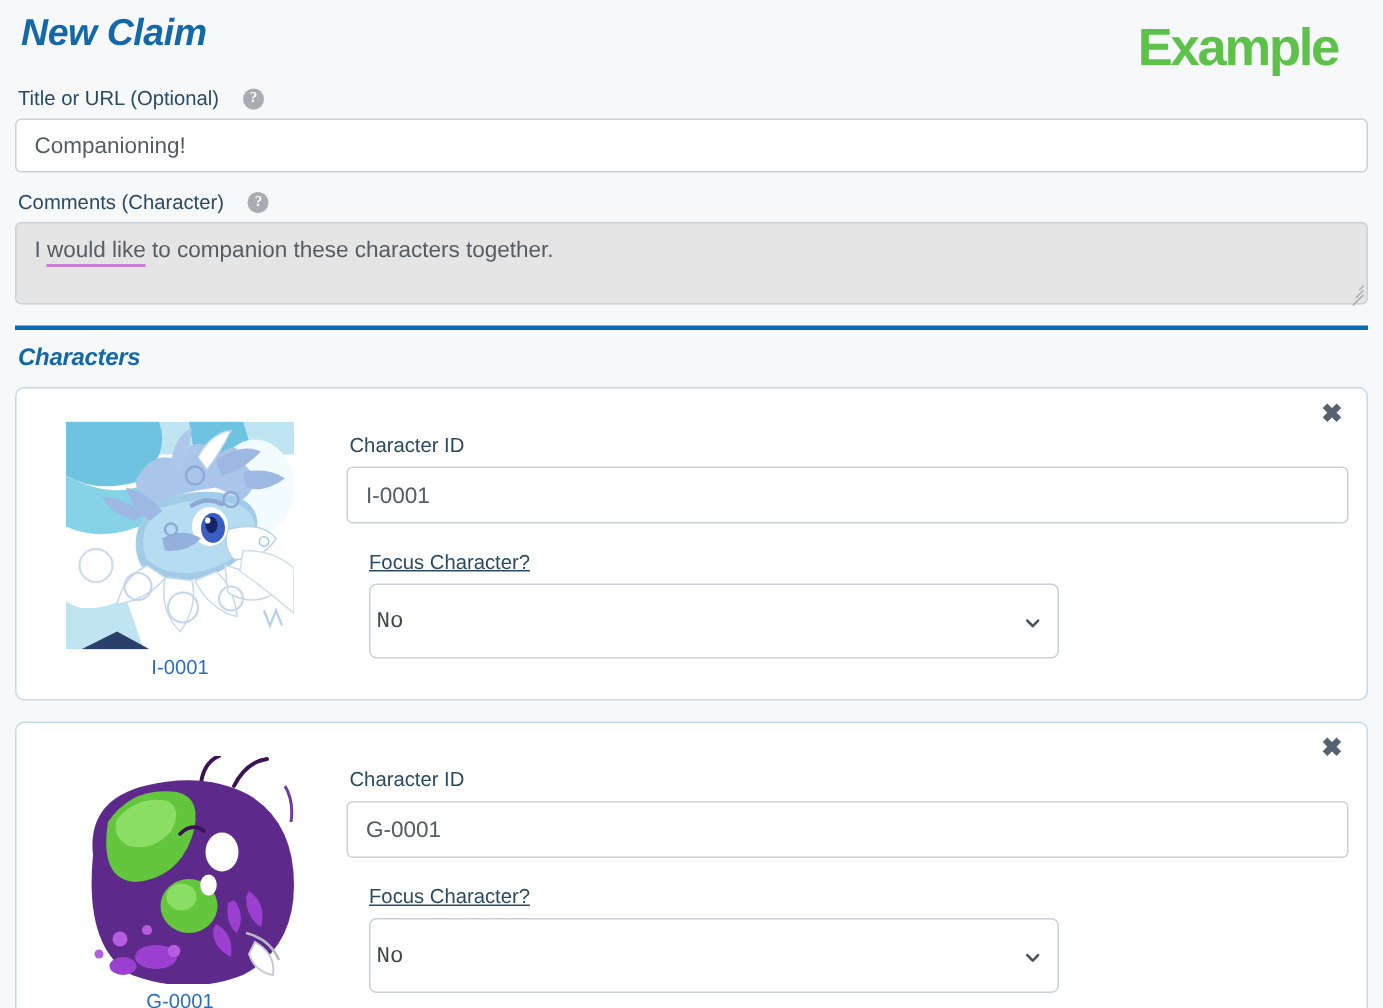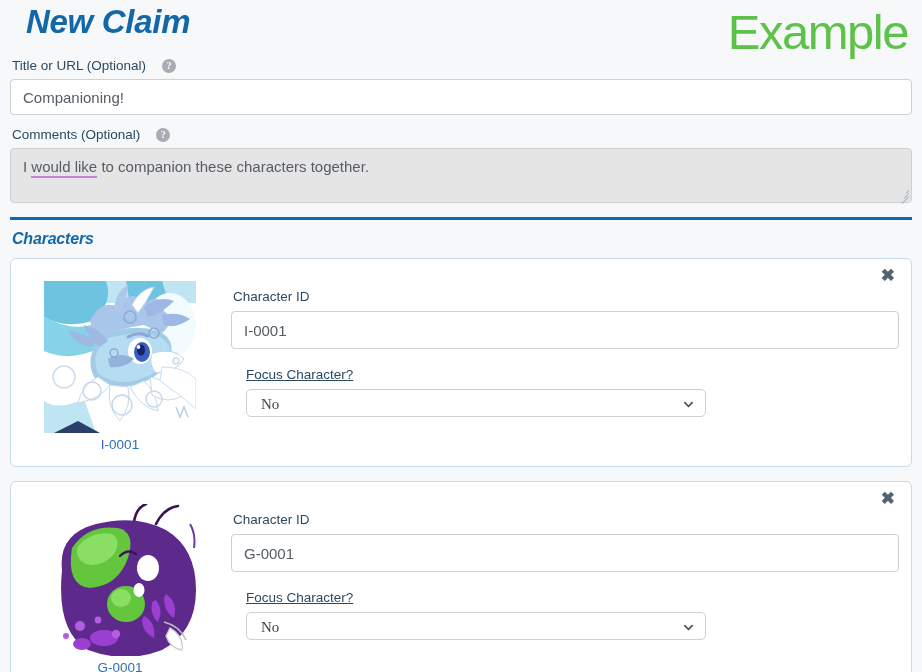--- a/index.html
+++ b/index.html
@@ -21,35 +21,35 @@
     padding: 0 10px;
   }
 
   
   .header-row {
     position: relative;
     height: 58px;
   }
   .page-title {
     position: absolute;
-    left: 16px;
+    left: 4px;
     top: 2px;
-    font-size: 33px;
+    font-size: 25px;
     font-weight: bold;
     font-style: italic;
     color: #1468a8;
     letter-spacing: -0.3px;
     line-height: 40px;
   }
   .brand-logo {
     position: absolute;
-    right: 4px;
+    right: 20px;
     top: 8px;
-    font-size: 49px;
-    font-weight: normal;
+    font-size: 35px;
+    font-weight: bold;
     color: #5ec24a;
     letter-spacing: -1.5px;
     line-height: 48px;
   }
 
   
   .field-label {
     display: flex;
     align-items: center;
     gap: 16px;
@@ -202,28 +202,28 @@
   .form-col .field-label { margin-bottom: 7px; text-align: right; }
   .indent { margin-left: 15px; text-decoration: underline; }
 
   .select-wrap {
     position: relative;
     width: 460px;
     margin-left: 15px;
   }
   .select-box {
     width: 100%;
-    height: 28px;
-    padding: 6px 30px 6px 14px;
+    height: 50px;
+    padding: 6px 30px 6px 4px;
     font-size: 15px;
     color: #3f464d;
     background: #ffffff;
     border: 1px solid #ccd1d6;
     border-radius: 5px;
-    font-family: Liberation Serif, serif;
+    font-family: Liberation Mono, monospace;
     appearance: none;
     -webkit-appearance: none;
     outline: none;
   }
   .chevron {
     position: absolute;
     right: 13px;
     top: 50%;
     margin-top: -3px;
     width: 9px;
@@ -250,21 +250,21 @@
   <div class="field-block">
     <div class="field-label">
       <span>Title or URL (Optional)</span>
       <span class="help-icon">?</span>
     </div>
     <input class="text-input" type="text" value="Companioning!" style="">
   </div>
 
   <div class="field-block">
     <div class="field-label">
-      <span>Comments (Optional)</span>
+      <span>Comments (Character)</span>
       <span class="help-icon">?</span>
     </div>
     <div class="comment-area">
       <div class="text-area" contenteditable="false" style=""><span>I </span><span class="spell-underline">would like</span><span> to companion these characters together.</span></div>
       <span class="resize-grip">
           <i></i>
           <i></i>
           <i></i>
         </span>
     </div>

